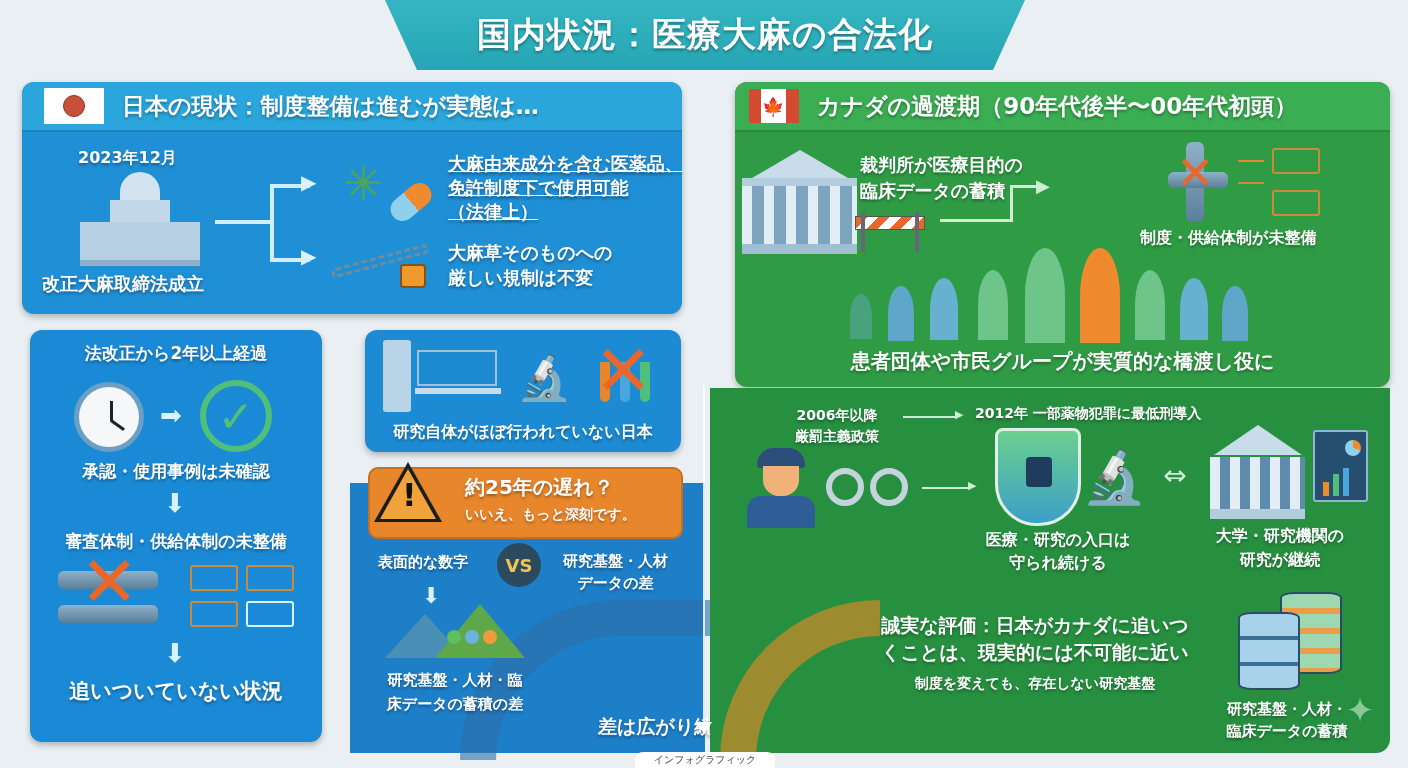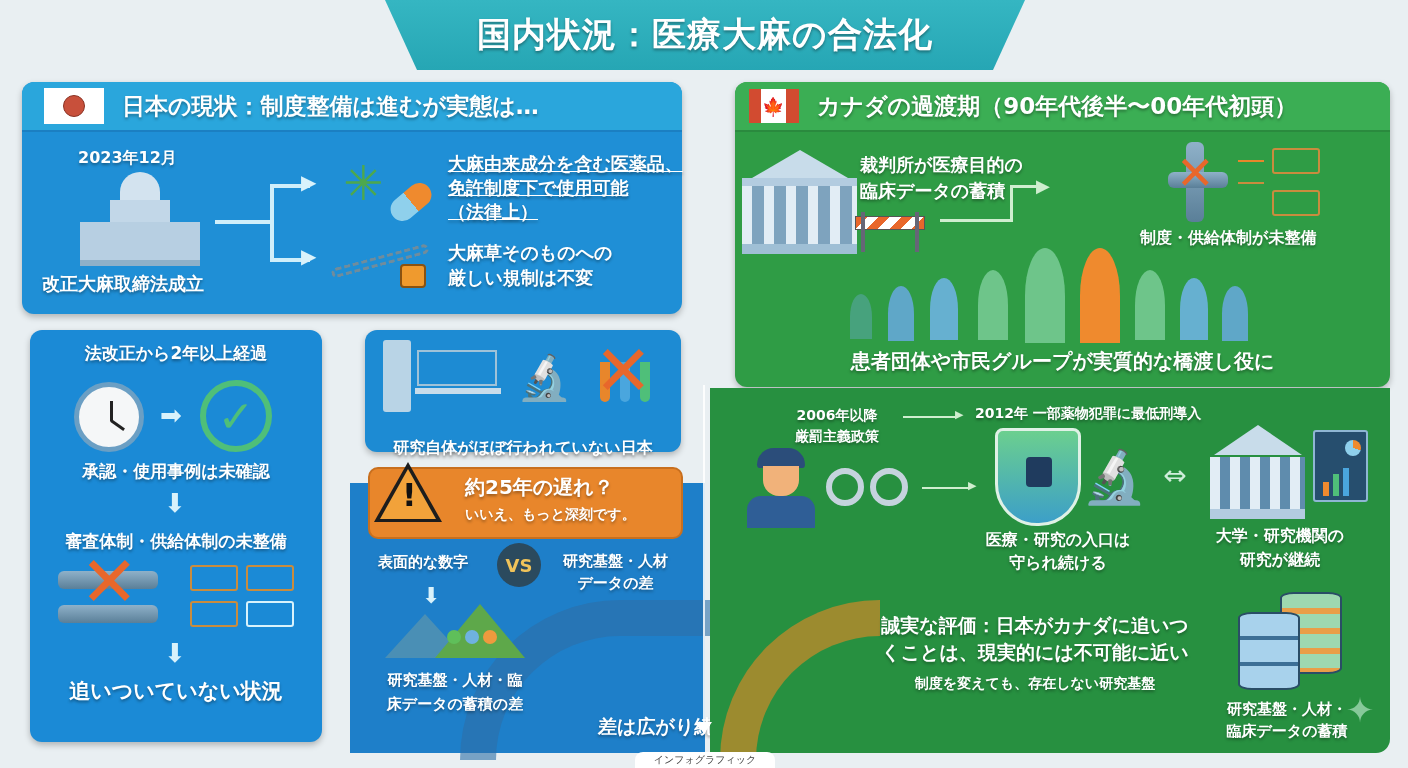--- a/index.html
+++ b/index.html
@@ -182,21 +182,21 @@
   <div class="abs" style="left:34px;top:10px;width:80px;height:36px;border:2px solid #9fc2d8;"></div>
   <div class="abs" style="left:32px;top:48px;width:86px;height:6px;background:#c8dcea;"></div>
 </div>
 <div class="icon" style="left:520px;top:340px;width:50px;height:75px;font-size:44px;color:#c8dcea;">🔬</div>
 <div class="abs" style="left:590px;top:342px;width:75px;height:70px;">
   <div class="abs" style="left:10px;top:20px;width:10px;height:40px;background:#e8862b;border-radius:0 0 5px 5px;"></div>
   <div class="abs" style="left:30px;top:20px;width:10px;height:40px;background:#4aa6de;border-radius:0 0 5px 5px;"></div>
   <div class="abs" style="left:50px;top:20px;width:10px;height:40px;background:#4fbf79;border-radius:0 0 5px 5px;"></div>
   <div class="abs xmark" style="left:4px;top:-6px;font-size:70px;line-height:1;">✕</div>
 </div>
-<div class="abs txt" style="left:365px;width:316px;top:422px;text-align:center;font-size:16px;margin-top:16px;">研究自体がほぼ行われていない日本</div>
+<div class="abs txt" style="left:365px;width:316px;top:422px;text-align:center;font-size:16px;">研究自体がほぼ行われていない日本</div>
 
 <div class="abs warning-box"></div>
 <div class="icon" style="left:374px;top:462px;width:70px;height:62px;">
   <div style="width:0;height:0;border-left:34px solid transparent;border-right:34px solid transparent;border-bottom:60px solid #1d1d1d;position:absolute;left:0;top:0;"></div>
   <div style="width:0;height:0;border-left:28px solid transparent;border-right:28px solid transparent;border-bottom:50px solid #f2a23a;position:absolute;left:6px;top:7px;"></div>
   <div style="position:absolute;left:28px;top:14px;color:#111;font-size:32px;font-weight:bold;">!</div>
 </div>
 <div class="abs txt" style="left:465px;top:474px;font-size:20px;">約25年の遅れ？</div>
 <div class="abs txt" style="left:465px;top:506px;font-size:14px;">いいえ、もっと深刻です。</div>
 

